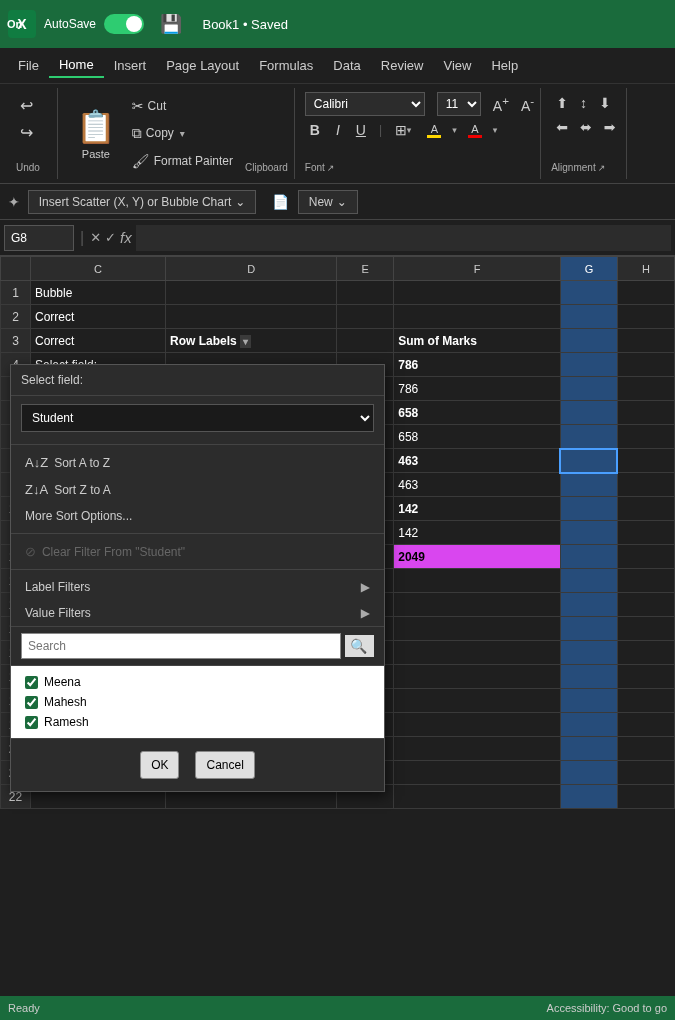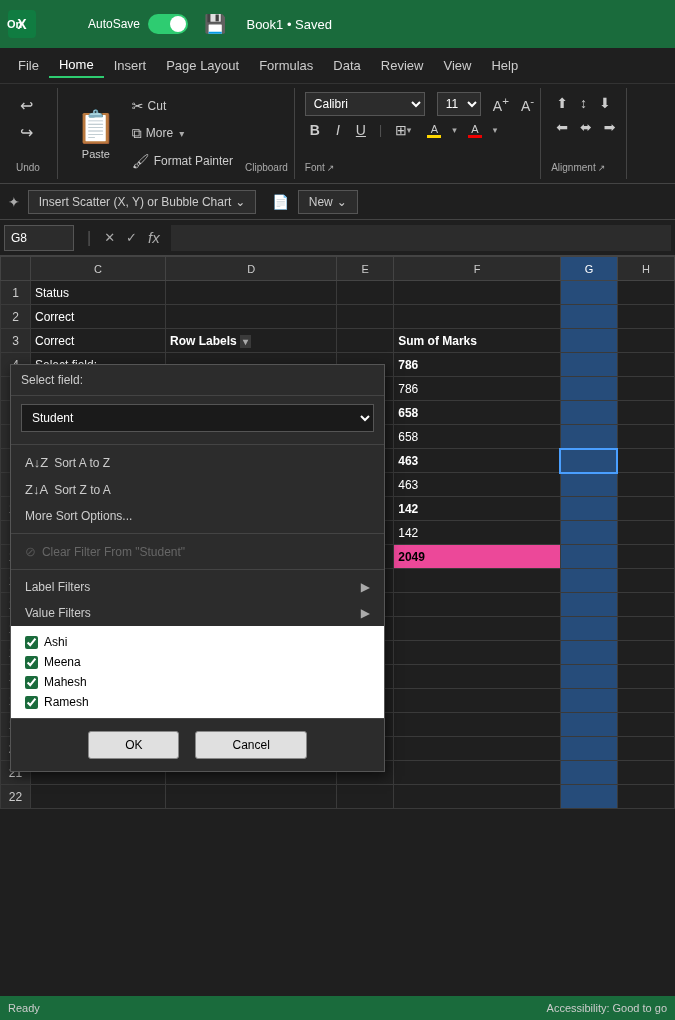--- a/index.html
+++ b/index.html
@@ -1,21 +1,21 @@
 <!DOCTYPE html>
 <html><head>
   <meta charset="utf-8">
   <style>
     * { box-sizing: border-box; margin: 0; padding: 0; }
     body { font-family: 'Segoe UI', Arial, sans-serif; background: #1f1f1f; color: #fff; font-size: 12px; width: 675px; height: 1020px; overflow: hidden; }
 
     
     .title-bar { background: #1a6b3c; height: 48px; display: flex; align-items: center; padding: 0 8px; gap: 8px; }
     .title-bar .excel-logo { width: 28px; height: 28px; background: #107c41; border-radius: 4px; display: flex; align-items: center; justify-content: center; font-weight: bold; color: #fff; font-size: 14px; }
-    .title-bar .autosave-label { color: #fff; font-size: 12px; margin-left: 44px; }
+    .title-bar .autosave-label { color: #fff; font-size: 12px; }
     .toggle-switch { background: #2ecc71; border-radius: 10px; width: 40px; height: 20px; display: flex; align-items: center; padding: 2px; cursor: pointer; }
     .toggle-knob { width: 16px; height: 16px; background: #fff; border-radius: 50%; margin-left: auto; }
     .title-bar .title-text { color: #fff; font-size: 13px; margin-left: 12px; }
     .menu-bar { background: #1f1f1f; height: 36px; display: flex; align-items: center; padding: 0 8px; border-bottom: 1px solid #333; }
     .menu-bar .menu-item { padding: 4px 10px; color: #ccc; font-size: 13px; cursor: pointer; }
     .menu-bar .menu-item.active { color: #fff; border-bottom: 2px solid #2ecc71; }
 
     .toolbar { background: #1f1f1f; height: 100px; display: flex; align-items: stretch; padding: 4px 8px; gap: 4px; border-bottom: 1px solid #444; }
 
     .tool-group { display: flex; flex-direction: column; align-items: flex-start; padding: 0 8px; border-right: 1px solid #444; }
@@ -55,21 +55,21 @@
     
     .align-group { display: flex; flex-direction: row; padding: 4px 6px; border-right: 1px solid #444; gap: 2px; }
     .align-btn { background: none; border: none; color: #ccc; cursor: pointer; font-size: 14px; padding: 3px 5px; }
 
     
     .scatter-bar { background: #1f1f1f; height: 36px; display: flex; align-items: center; padding: 0 8px; gap: 8px; border-bottom: 1px solid #444; }
     .scatter-btn { background: #2c2c2c; border: 1px solid #555; color: #ccc; padding: 4px 10px; font-size: 12px; cursor: pointer; display: flex; align-items: center; gap: 4px; }
     .new-btn { background: #2c2c2c; border: 1px solid #555; color: #ccc; padding: 4px 10px; font-size: 12px; cursor: pointer; display: flex; align-items: center; gap: 4px; }
 
     
-    .formula-bar { background: #1f1f1f; height: 36px; display: flex; align-items: center; padding: 0 4px; gap: 11px; border-bottom: 1px solid #444; }
+    .formula-bar { background: #1f1f1f; height: 36px; display: flex; align-items: center; padding: 0 4px; gap: 4px; border-bottom: 1px solid #444; }
     .cell-ref { background: #2c2c2c; border: 1px solid #555; color: #fff; width: 70px; height: 26px; padding: 2px 6px; font-size: 12px; display: flex; align-items: center; }
     .formula-input { flex: 1; background: #2c2c2c; border: none; color: #ccc; padding: 4px 6px; font-size: 12px; height: 26px; }
     .spreadsheet { width: 675px; border-collapse: collapse; }
     .spreadsheet th { background: #2c2c2c; color: #ccc; font-size: 11px; font-weight: normal; text-align: center; border: 1px solid #444; height: 24px; min-width: 30px; padding: 0 4px; }
     .spreadsheet td { border: 1px solid #3a3a3a; height: 24px; padding: 0 4px; color: #fff; font-size: 12px; background: #1f1f1f; }
     .spreadsheet td.selected { background: #264c7a; }
     .spreadsheet td.bold { font-weight: bold; }
     .spreadsheet td.right { text-align: left; }
     .spreadsheet td.row-header { background: #2c2c2c; color: #ccc; text-align: center; min-width: 24px; }
     .col-g { background: #264c7a !important; }
@@ -84,21 +84,21 @@
     .dropdown-item.disabled { color: #666; cursor: default; }
     .dropdown-search-row { display: flex; align-items: center; padding: 6px 10px; gap: 4px; border-top: 1px solid #444; border-bottom: 1px solid #444; }
     .dropdown-search { flex: 1; background: #fff; border: 1px solid #888; color: #000; padding: 3px 6px; font-size: 12px; height: 26px; }
     .dropdown-search-icon { color: #333; font-size: 14px; background: #ddd; padding: 3px 6px; cursor: pointer; }
     .checkbox-list { background: #fff; padding: 6px 14px; max-height: 120px; overflow-y: auto; }
     .checkbox-item { display: flex; align-items: center; gap: 6px; color: #000; font-size: 12px; padding: 3px 0; cursor: pointer; }
     .checkbox-item input[type=checkbox] { accent-color: #1a6b3c; }
 
     
     .dialog-footer { display: flex; justify-content: center; gap: 16px; padding: 12px; background: #2c2c2c; border-top: 1px solid #444; }
-    .dialog-btn { padding: 6px 36px; font-size: 12px; cursor: pointer; border: 1px solid #888; border-radius: 3px; }
+    .dialog-btn { padding: 6px 10px; font-size: 12px; cursor: pointer; border: 1px solid #888; border-radius: 3px; }
     .dialog-btn.ok { background: #e0e0e0; color: #000; }
     .dialog-btn.cancel { background: #e0e0e0; color: #000; }
 
     
     .status-bar { background: #1a6b3c; height: 24px; display: flex; align-items: center; padding: 0 8px; font-size: 11px; color: #ccc; }
 
     .scroll-area { height: calc(1020px - 48px - 36px - 100px - 36px - 36px - 24px); overflow: hidden; position: relative; }
     .toggle-label { color: #fff; font-size: 11px; font-weight: bold; position: absolute; left: 7px; z-index: 1; pointer-events: none; }
   </style>
 </head>
@@ -144,21 +144,21 @@
       <span class="paste-icon">📋</span>
       <span class="paste-label">Paste</span>
     </button>
     <div class="clipboard-actions">
       <div class="clipboard-action">
         <span class="icon">✂</span>
         <span>Cut</span>
       </div>
       <div class="clipboard-action">
         <span class="icon">⧉</span>
-        <span>More</span>
+        <span>Copy</span>
         <span style="color:#aaa;font-size:10px;margin-left:2px;">▾</span>
       </div>
       <div class="clipboard-action">
         <span class="icon">🖌</span>
         <span>Format Painter</span>
       </div>
     </div>
     <div style="display:flex;flex-direction:column;justify-content:flex-end;">
       <div class="tool-group-label" style="padding-left:4px;">Clipboard</div>
     </div>
@@ -251,21 +251,21 @@
         <th>E</th>
         <th>F</th>
         <th style="background:#264c7a;color:#fff;">G</th>
         <th>H</th>
       </tr>
     </thead>
     <tbody>
 
       <tr>
         <td class="row-header">1</td>
-        <td>Status</td>
+        <td>Bubble</td>
         <td></td>
         <td></td>
         <td></td>
         <td class="col-g"></td>
         <td></td>
       </tr>
 
       <tr>
         <td class="row-header">2</td>
         <td>Correct</td>
@@ -364,21 +364,21 @@
         <td class="right">142</td>
         <td class="col-g"></td>
         <td></td>
       </tr>
 
       <tr>
         <td class="row-header">12</td>
         <td></td>
         <td></td>
         <td></td>
-        <td class="bold right" style="background:#ec4899;color:#000;">2049</td>
+        <td class="bold right" style="background:#d946ef;color:#000;">2049</td>
         <td class="col-g"></td>
         <td></td>
       </tr>
 
       <tr>
           <td class="row-header">13</td>
           <td></td>
           <td></td>
           <td></td>
           <td></td>
@@ -493,25 +493,25 @@
     </div>
     <hr class="dropdown-divider">
     <div class="dropdown-item">
       <span>Label Filters</span>
       <span class="arrow">▶</span>
     </div>
     <div class="dropdown-item">
       <span>Value Filters</span>
       <span class="arrow">▶</span>
     </div>
+    <div class="dropdown-search-row">
+      <input class="dropdown-search" type="text" placeholder="Search" style="">
+      <span class="dropdown-search-icon">🔍</span>
+    </div>
     <div class="checkbox-list">
-      <label class="checkbox-item">
-        <input type="checkbox" checked="" style=""> 
-          <span>Ashi</span>
-      </label>
       <label class="checkbox-item">
         <input type="checkbox" checked="" style=""> 
           <span>Meena</span>
       </label>
       <label class="checkbox-item">
         <input type="checkbox" checked="" style=""> 
           <span>Mahesh</span>
       </label>
       <label class="checkbox-item">
         <input type="checkbox" checked="" style=""> 

